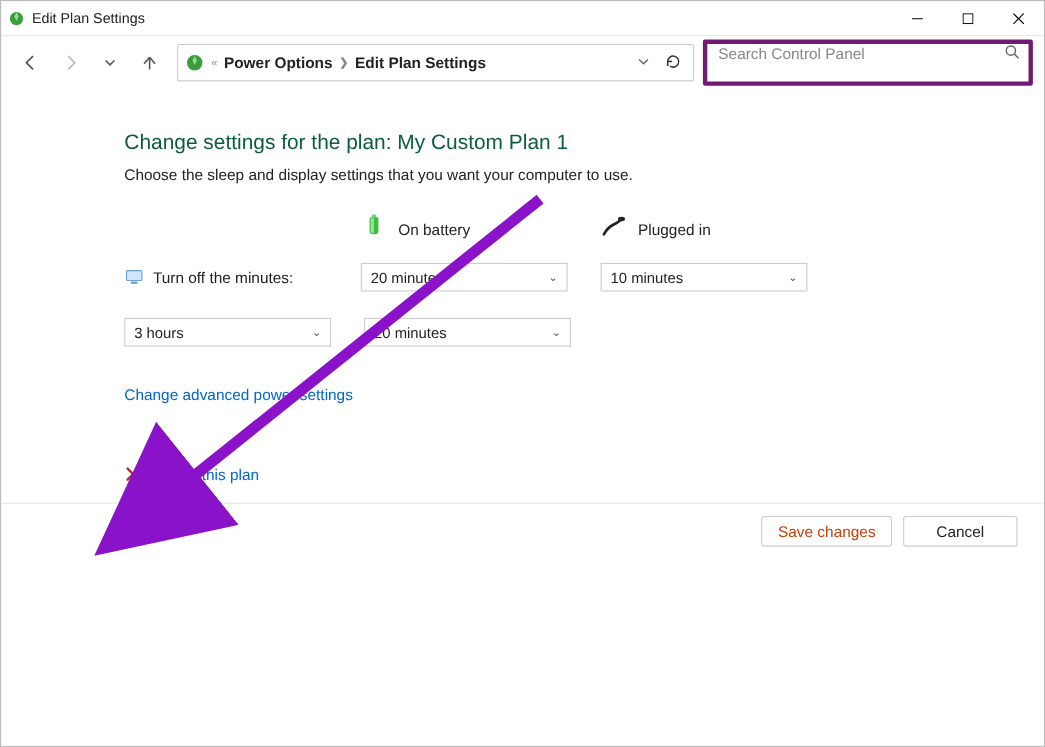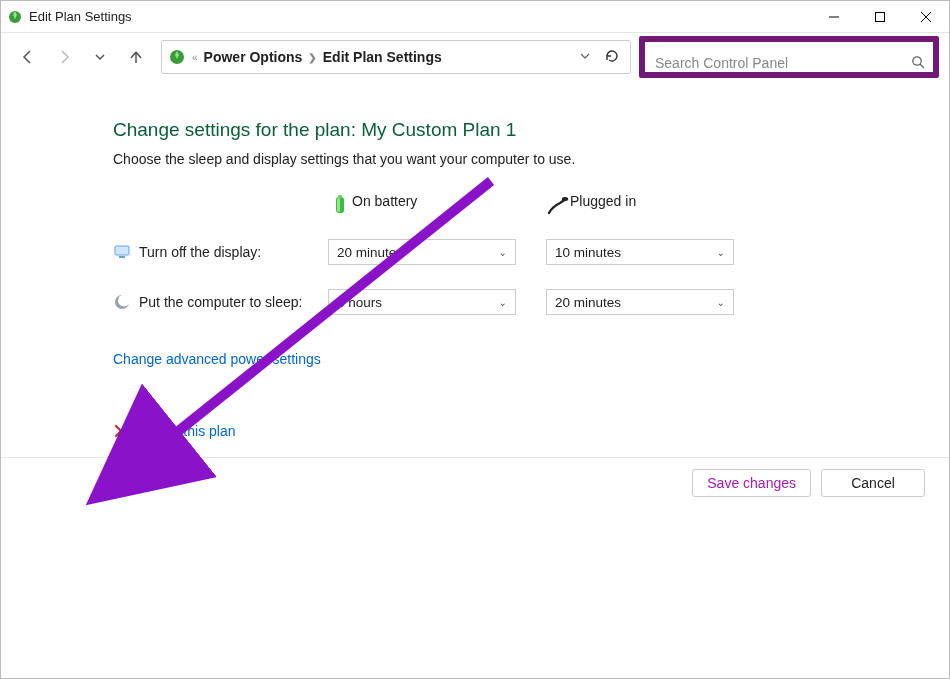--- a/index.html
+++ b/index.html
@@ -18,51 +18,51 @@
   .nav-arrows .nbtn { width: 18px; height: 18px; display: flex; align-items: center; justify-content: center; cursor: pointer; color: #555; }
   .nbtn.disabled { color: #bbb; cursor: default; }
   .address-box { flex: 1; height: 34px; border: 1px solid #ccc; border-radius: 2px; display: flex; align-items: center; padding: 0 6px; gap: 6px; }
   .addr-icon { width: 18px; height: 18px; flex: 0 0 auto; }
   .addr-text { display: flex; align-items: center; gap: 6px; flex: 1; font-size: 14px; font-weight: bold; }
   .addr-part { white-space: nowrap; }
   .addr-sep { color: #888; font-size: 10px; }
   .addr-chevron { color: #888; font-size: 10px; }
   .addr-dd { width: 18px; text-align: center; color: #666; cursor: pointer; }
   .addr-refresh { width: 24px; text-align: center; color: #333; cursor: pointer; }
-  .search-box { width: 300px; height: 42px; border: 6px solid #701a75; border-radius: 2px; display: flex; align-items: flex-end; padding: 0 8px; }
+  .search-box { width: 300px; height: 42px; border: 4px solid #701a75; border-radius: 2px; display: flex; align-items: flex-start; padding: 0 8px; }
   .search-box input { flex: 1; border: none; outline: none; font-size: 14px; color: #333; background: transparent; }
   .search-box input::placeholder { color: #888; }
   .search-icon { color: #666; font-size: 14px; }
   
   .content { flex: 1; padding: 28px 0 0 0; overflow: hidden; }
   .inner { padding-left: 112px; padding-right: 28px; }
   .page-heading { font-size: 19px; color: #0b5d3b; margin: 10px 0 10px; font-weight: 400; }
   .page-sub { font-size: 14px; margin-bottom: 26px; }
   
   .col-headers { display: flex; align-items: center; margin-bottom: 22px; }
   .row-label-col { width: 215px; }
-  .val-col { width: 200px; display: flex; align-items: flex-start; }
+  .val-col { width: 200px; display: flex; align-items: flex-end; gap: 10px; }
   .col-icon { width: 24px; height: 24px; }
   
   .setting-row { display: flex; align-items: center; margin-bottom: 24px; }
   .setting-label { width: 215px; display: flex; align-items: center; gap: 8px; }
   .setting-label .sicon { width: 18px; height: 18px; }
   .dropdown { width: 188px; height: 26px; border: 1px solid #ccc; display: flex; align-items: center; padding: 0 8px; cursor: pointer; font-size: 13.5px; position: relative; }
   .dropdown .dd-val { flex: 1; }
   .dropdown .dd-caret { font-size: 10px; color: #555; }
   .val-col2 { width: 200px; margin-left: 18px; }
   .link-line { margin-top: 36px; }
   .link { color: #0066cc; cursor: pointer; font-size: 14px; }
   .delete-line { margin-top: 56px; display: flex; align-items: center; gap: 10px; }
   .delete-icon { width: 16px; height: 16px; }
   
   .footer-sep { height: 1px; background: #e5e5e5; margin-top: 18px; }
   .footer { height: 50px; display: flex; align-items: center; justify-content: flex-end; gap: 10px; padding-right: 24px; }
   .btn { height: 28px; min-width: 104px; border: 1px solid #ccc; background: #fff; border-radius: 3px; display: flex; align-items: center; justify-content: center; font-size: 14px; padding: 0 14px; cursor: pointer; }
-  .btn.disabled { color: #a21caf; cursor: default; }
+  .btn.disabled { color: #c2410c; cursor: default; }
   
   .arrow-overlay { position: absolute; left: 0; top: 0; pointer-events: none; }
 </style>
 </head>
 <body>
 
 <div class="window">
 
   <div class="titlebar">
     <span class="titlebar-icon">
@@ -181,46 +181,37 @@
       </div>
 
       <div class="setting-row">
         <div class="setting-label">
           <span class="sicon">
             <svg viewBox="0 0 18 18">
                 <rect x="2" y="3" width="14" height="9" rx="1" fill="#cfe6ff" stroke="#6aa0d8"></rect>
                 <rect x="6" y="13" width="6" height="2" fill="#6aa0d8"></rect>
               </svg>
           </span>
-          <span>Turn off the display:</span>
+          <span>Turn off the minutes:</span>
         </div>
         <div class="val-col">
           <div class="dropdown">
             <span class="dd-val">20 minutes</span>
             <span class="dd-caret">⌄</span>
           </div>
         </div>
         <div class="val-col val-col2">
           <div class="dropdown">
             <span class="dd-val">10 minutes</span>
             <span class="dd-caret">⌄</span>
           </div>
         </div>
       </div>
 
       <div class="setting-row">
-        <div class="setting-label">
-          <span class="sicon">
-            <svg viewBox="0 0 18 18">
-                <circle cx="9" cy="9" r="7" fill="#9aa0a6"></circle>
-                <circle cx="11" cy="7.5" r="6" fill="#fff"></circle>
-              </svg>
-          </span>
-          <span>Put the computer to sleep:</span>
-        </div>
         <div class="val-col">
           <div class="dropdown">
             <span class="dd-val">3 hours</span>
             <span class="dd-caret">⌄</span>
           </div>
         </div>
         <div class="val-col val-col2">
           <div class="dropdown">
             <span class="dd-val">20 minutes</span>
             <span class="dd-caret">⌄</span>

